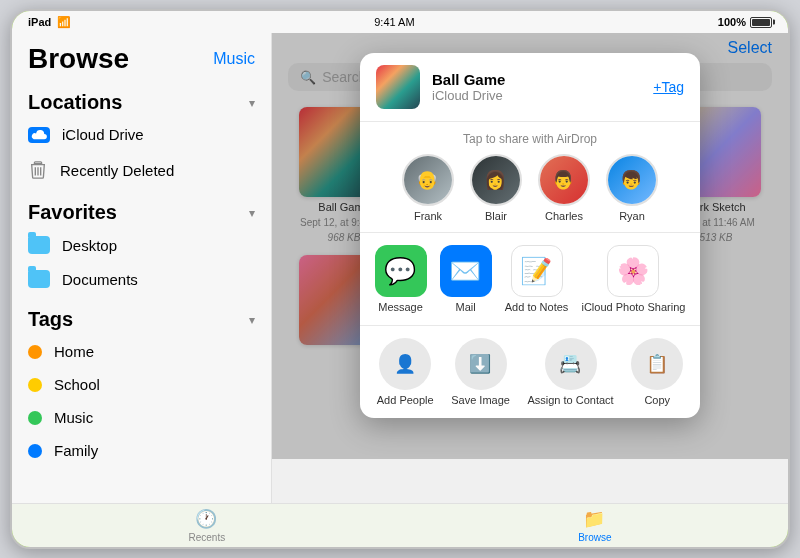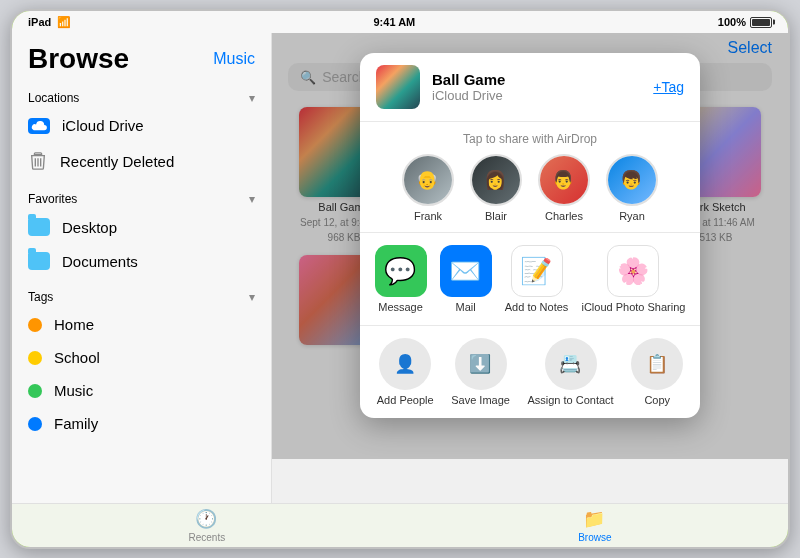--- a/index.html
+++ b/index.html
@@ -31,21 +31,21 @@
       justify-content: space-between;
       align-items: center;
       padding: 4px 16px;
       background: #f7f7f7;
       font-size: 11px;
       font-weight: 600;
       height: 22px;
       flex-shrink: 0;
     }
     .status-left { display: flex; align-items: center; gap: 6px; }
-    .status-center { font-size: 11px; font-weight: 700; }
+    .status-center { font-size: 11px; font-weight: 400; }
     .status-right { display: flex; align-items: center; gap: 4px; font-size: 11px; }
     .battery-icon {
       width: 22px; height: 11px;
       border: 1.5px solid #333;
       border-radius: 2px;
       position: relative;
       display: inline-flex;
       align-items: center;
     }
     .battery-icon::after {
@@ -99,22 +99,22 @@
       overflow-y: auto;
       padding: 0 0 8px;
     }
     .section-header {
       display: flex;
       justify-content: space-between;
       align-items: center;
       padding: 12px 16px 4px;
     }
     .section-title {
-      font-size: 12px;
-      font-weight: 400;
+      font-size: 20px;
+      font-weight: 700;
       color: #000;
     }
     .chevron {
       font-size: 12px;
       color: #888;
     }
     .sidebar-item {
       display: flex;
       align-items: center;
       padding: 8px 16px;
@@ -272,21 +272,21 @@
     .spreadsheet-cell.header { background: #34a853; }
     .file-thumb-summer {
       background: linear-gradient(135deg, #00b894 0%, #fdcb6e 50%, #e17055 100%);
       width: 100%; height: 100%;
       display: flex; flex-direction: column; align-items: center; justify-content: flex-end;
       padding-bottom: 4px;
     }
     .summer-text { color: white; font-size: 7px; font-weight: 700; text-align: center; }
     .file-name { font-size: 11px; color: #333; text-align: center; }
     .file-date { font-size: 10px; color: #888; text-align: center; }
-    .file-size { font-size: 10px; color: #888; text-align: center; }
+    .file-size { font-size: 10px; color: #888; text-align: center; font-style: italic; }
     
     .search-bar {
       margin: 0 16px 8px;
       background: #e4e4e4;
       border-radius: 10px;
       padding: 6px 12px;
       display: flex;
       align-items: center;
       gap: 6px;
     }

